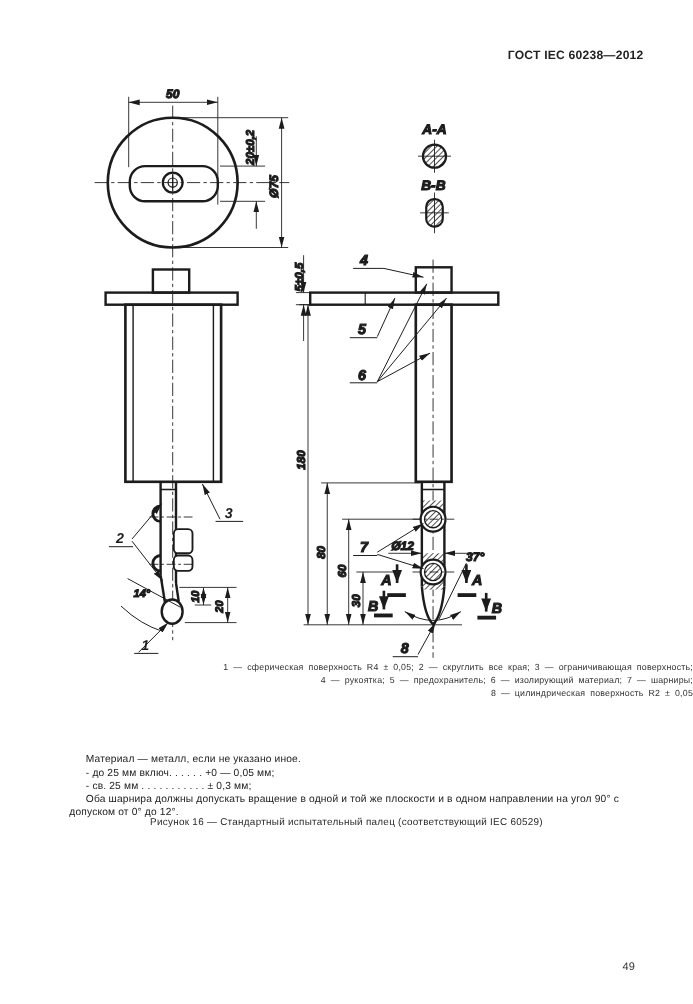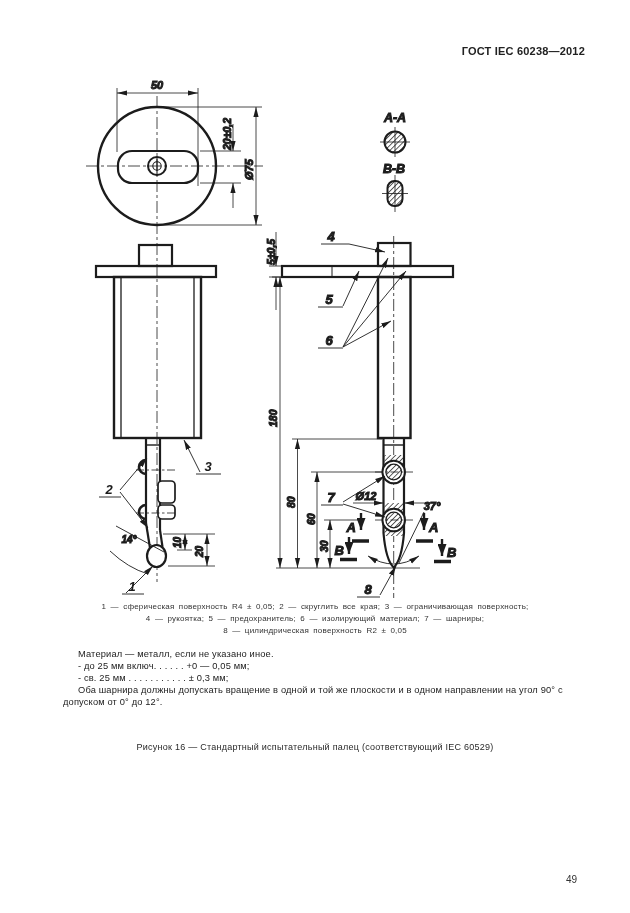--- a/index.html
+++ b/index.html
@@ -11,25 +11,25 @@
   .doc-header{
     position:absolute;top:45px;right:45px;
     font-size:11px;font-weight:bold;letter-spacing:.2px;color:#222;
   }
   svg.drawing{position:absolute;left:0;top:0;}
   svg.drawing text{
     font-family:"Liberation Sans", sans-serif;
     font-style:italic;font-weight:bold;fill:#1c1c1c;
   }
   .legend{
-    position:absolute;left:0;top:601px;width:630px;text-align:center;
+    position:absolute;left:0;top:601px;width:630px;text-align:right;
     font-size:8px;line-height:12px;color:#333;letter-spacing:.2px;word-spacing:2px;
   }
   .notes{
-    position:absolute;left:63px;top:648px;width:506px;
+    position:absolute;left:63px;top:684px;width:506px;
     font-size:9.3px;line-height:12px;color:#222;letter-spacing:.15px;
   }
   .notes .indent{padding-left:15px;}
   .caption{
     position:absolute;left:0;top:742px;width:630px;text-align:center;
     font-size:9px;color:#2a2a2a;letter-spacing:.25px;
   }
   .page-number{
     position:absolute;left:566px;top:874px;font-size:10px;color:#333;
   }

